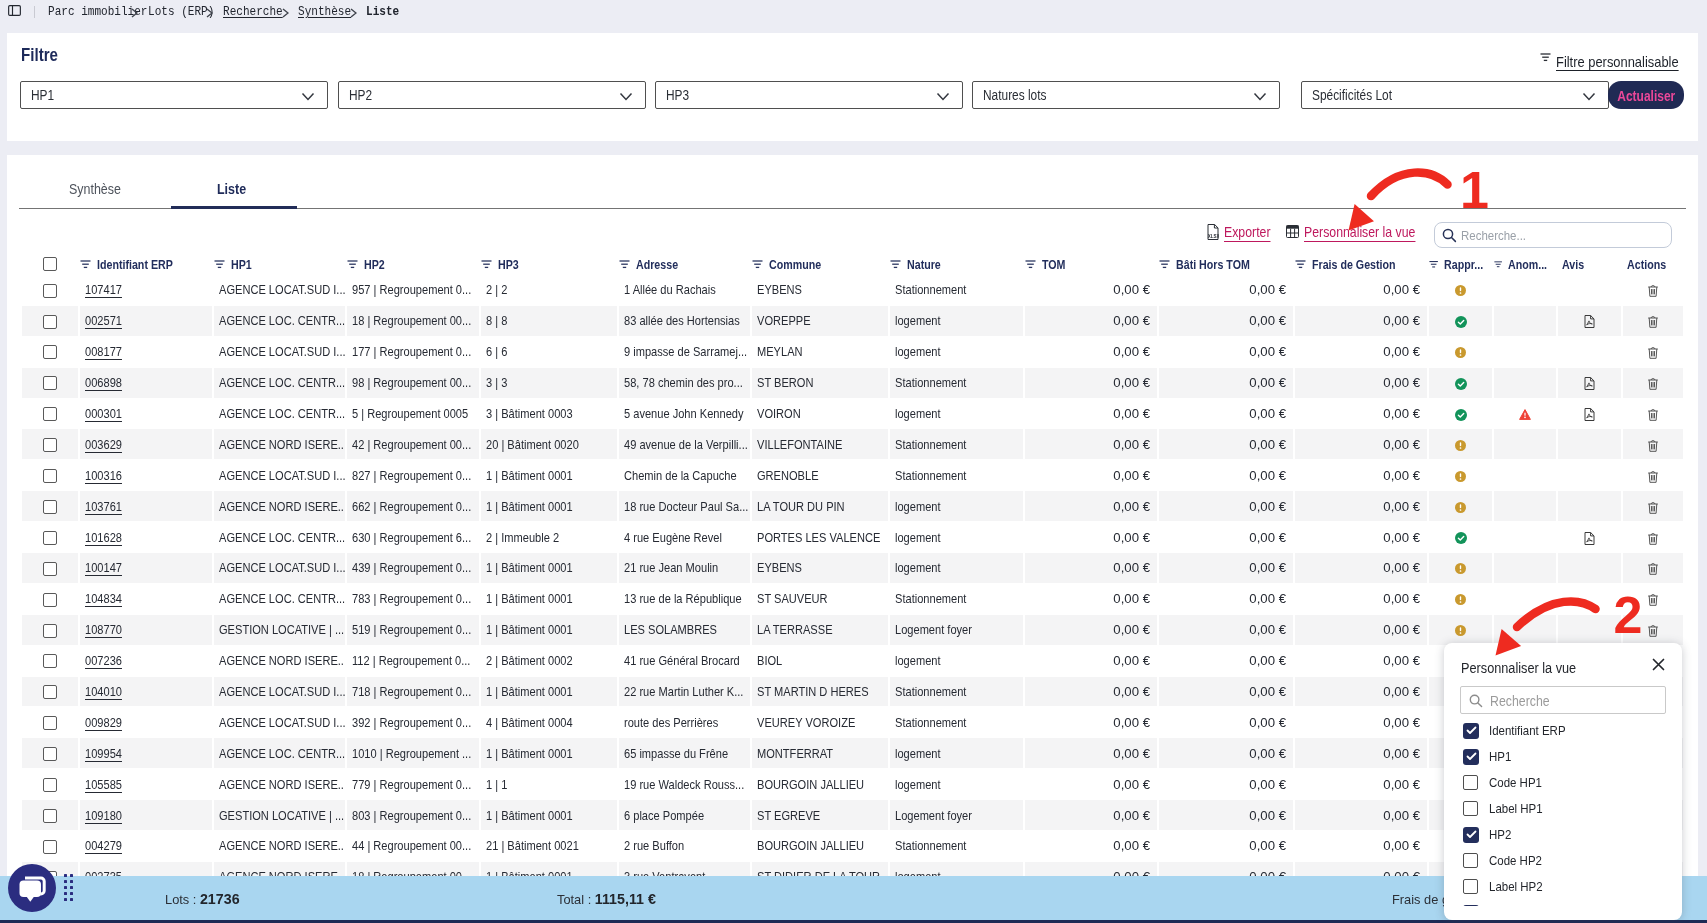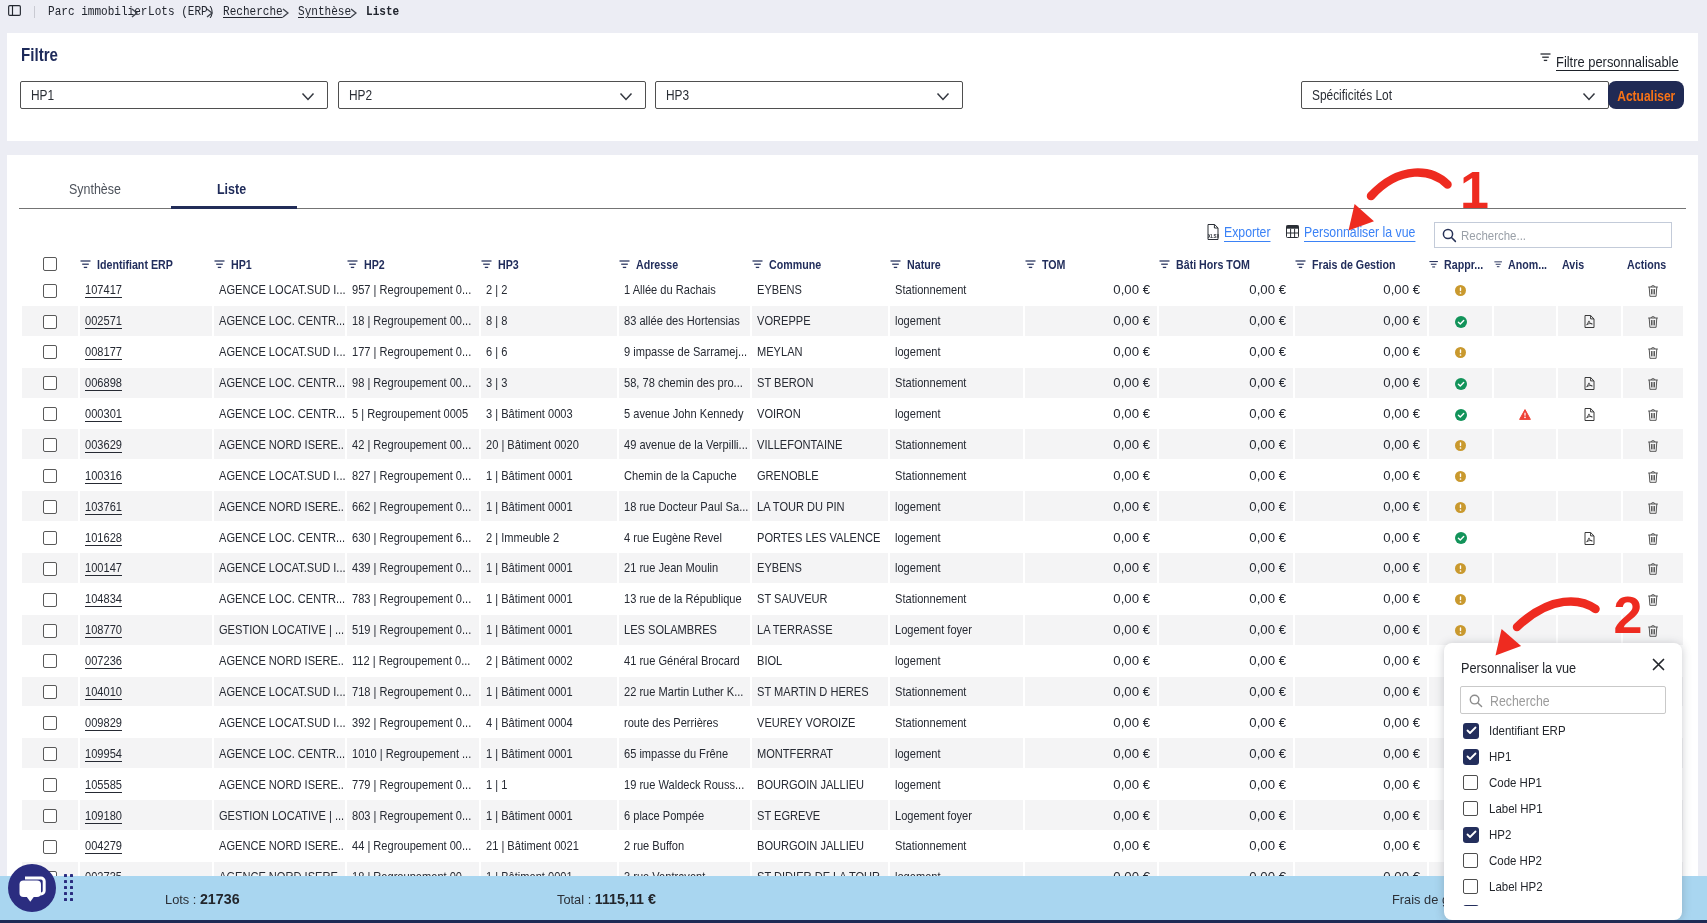--- a/index.html
+++ b/index.html
@@ -13,42 +13,42 @@
 #crumbbar .lk { text-decoration:underline; text-underline-offset:2px; }
 #crumbbar .bold { font-weight:bold; }
 #vdiv { position:absolute; left:33.5px; top:6px; width:1px; height:12px; background:#c9cad2; }
 
 
 #fcard { position:absolute; left:7px; top:33px; width:1691px; height:108px; background:#fff; }
 #fcard h2 { position:absolute; left:14px; top:12px; font-size:18px; color:#1d2a5a; transform:scaleX(0.84); transform-origin:0 50%; }
 .sel { position:absolute; top:48px; height:28px; background:#fff; border:1px solid #4f4f4f; border-radius:2px;
   font-size:14px; color:#2a2e35; display:flex; align-items:center; padding-left:10px; }
 .sel svg { position:absolute; right:12px; top:9.5px; }
-#btn-act { position:absolute; left:1601px; top:48px; width:76px; height:28px; background:#202a54; border-radius:8px;
-  color:#f97316; font-size:15px; font-weight:bold; display:flex; align-items:center; justify-content:center; }
+#btn-act { position:absolute; left:1601px; top:48px; width:76px; height:28px; background:#202a54; border-radius:13px;
+  color:#ec4899; font-size:15px; font-weight:bold; display:flex; align-items:center; justify-content:center; }
 #btn-act .t { transform:scaleX(0.8); transform-origin:50% 50%; }
 #fperso { position:absolute; left:1533px; top:20px; font-size:15px; color:#1d2129; display:flex; align-items:flex-start; gap:5px; white-space:nowrap; }
 #fperso .t { text-decoration:underline; text-underline-offset:3px; transform:scaleX(0.86); }
 
 
 #tcard { position:absolute; left:7px; top:155px; width:1691px; height:722px; background:#fff; }
 .tab { position:absolute; top:25px; font-size:15px; }
 #tab1 { left:62px; color:#4d525b; }
 #tab2 { left:210px; color:#202c5a; font-weight:bold; }
 .tab .t { transform:scaleX(0.83); }
 #tabline { position:absolute; left:12px; top:53px; width:1667px; height:1px; background:#747474; }
 #tabactive { position:absolute; left:164px; top:51px; width:126px; height:3px; background:#222d58; }
 
 
 #toolbar { position:absolute; left:0; top:62px; width:1691px; height:34px; }
-.tlink { position:absolute; top:6px; font-size:15px; color:#3b82f6; display:flex; align-items:center; gap:5px; }
+.tlink { position:absolute; top:6px; font-size:15px; color:#be185d; display:flex; align-items:center; gap:5px; }
 .tlink .t { text-decoration:underline; text-underline-offset:4px; text-decoration-thickness:1.2px; transform:scaleX(0.82); }
 #lnk-exp { left:1200px; }
 #lnk-per { left:1279px; }
-#srch { position:absolute; left:1427px; top:5px; width:238px; height:26px; border:1px solid #c3cbd9; border-radius:0; background:#fff; }
+#srch { position:absolute; left:1427px; top:5px; width:238px; height:26px; border:1px solid #c3cbd9; border-radius:8px; background:#fff; }
 #srch svg { position:absolute; left:7px; top:5px; }
 #srch .ph { position:absolute; left:26px; top:5px; font-size:13.5px; color:#9aa0a8; }
 #srch .ph .t { transform:scaleX(0.85); }
 
 
 table { position:absolute; left:13px; top:92px; border-collapse:separate; border-spacing:2px 1px; table-layout:fixed; width:1665px; }
 th, td { height:29.9px; font-size:13.2px; font-weight:normal; text-align:left; padding:0 0 0 5px;
   white-space:nowrap; overflow:hidden; color:#262a33; }
 th { color:#222e5c; font-weight:bold; font-size:13px; padding-left:0; height:26px; }
 th.pl4 { padding-left:4px; }
@@ -146,20 +146,26 @@
       </svg>
     </div>
   <div class="sel" style="left:331px;width:308px;">
       <span class="t">HP2</span>
       <svg width="14" height="9" viewBox="0 0 14 9">
         <path d="M1.5 1.5 L7 7.5 L12.5 1.5" fill="none" stroke="#33373f" stroke-width="1.5"></path>
       </svg>
     </div>
   <div class="sel" style="left:648px;width:308px;">
       <span class="t">HP3</span>
+      <svg width="14" height="9" viewBox="0 0 14 9">
+        <path d="M1.5 1.5 L7 7.5 L12.5 1.5" fill="none" stroke="#33373f" stroke-width="1.5"></path>
+      </svg>
+    </div>
+  <div class="sel" style="left:965px;width:308px;">
+      <span class="t">Natures lots</span>
       <svg width="14" height="9" viewBox="0 0 14 9">
         <path d="M1.5 1.5 L7 7.5 L12.5 1.5" fill="none" stroke="#33373f" stroke-width="1.5"></path>
       </svg>
     </div>
   <div class="sel" style="left:1282px;width:308px;margin-left:12px;">
       <span class="t">Spécificités Lot</span>
       <svg width="14" height="9" viewBox="0 0 14 9">
         <path d="M1.5 1.5 L7 7.5 L12.5 1.5" fill="none" stroke="#33373f" stroke-width="1.5"></path>
       </svg>
     </div>

